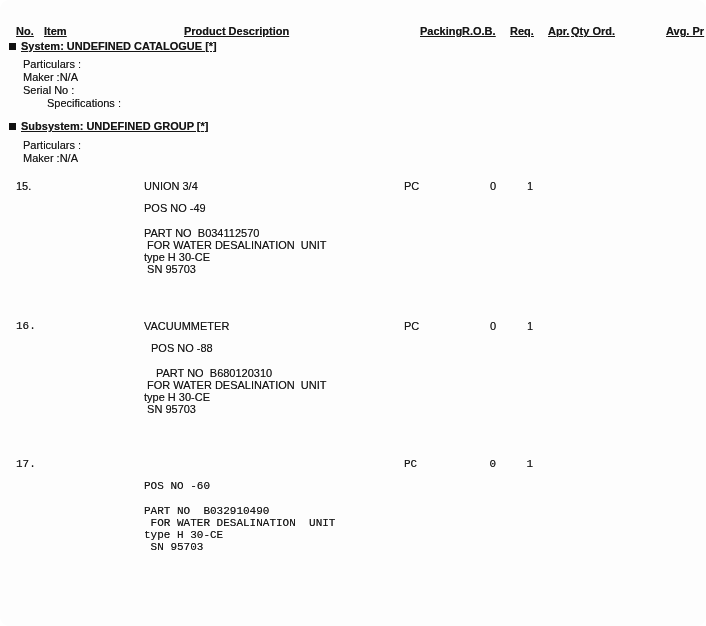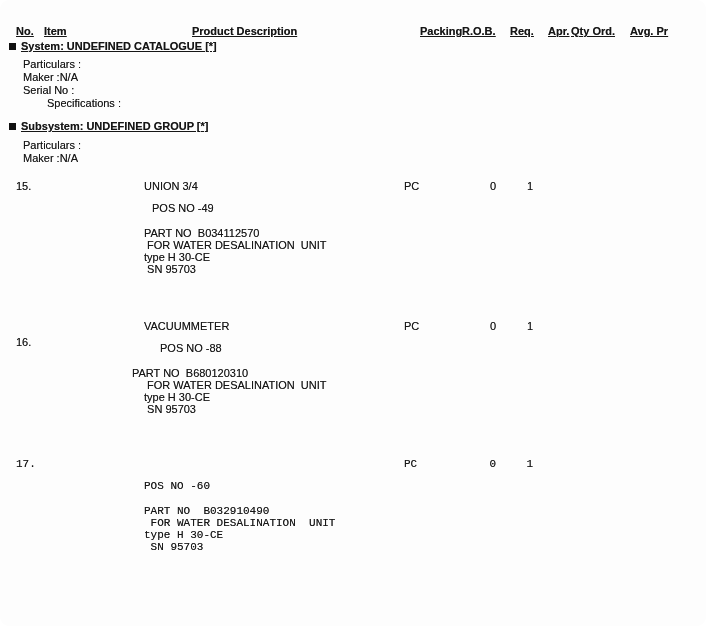--- a/index.html
+++ b/index.html
@@ -33,27 +33,27 @@
   .item-row { position: absolute; left: 0; width: 706px; height: 100px; }
 </style>
 </head>
 <body>
 
 <div class="page">
 
   <div>
     <span class="t b u" style="left:16px;  top:25px;">No.</span>
     <span class="t b u" style="left:44px;  top:25px;">Item</span>
-    <span class="t b u" style="left:168px; top:25px;padding-left:24px;">Product Description</span>
+    <span class="t b u" style="left:160px; top:25px;padding-left:24px;">Product Description</span>
     <span class="t b u" style="left:404px; top:25px;margin-left:16px;">Packing</span>
     <span class="t b u" style="left:462px; top:25px;">R.O.B.</span>
     <span class="t b u" style="left:510px; top:25px;">Req.</span>
     <span class="t b u" style="left:548px; top:25px;">Apr.</span>
     <span class="t b u" style="left:571px; top:25px;">Qty Ord.</span>
-    <span class="t b u" style="left:630px; top:25px;">Avg. Pr</span>
+    <span class="t b u" style="left:666px; top:25px;">Avg. Pr</span>
   </div>
 
   <div>
     <span class="bullet" style="left:9px; top:43px;"></span>
     <span class="t b u" style="left:21px; top:40px;">System: UNDEFINED CATALOGUE [*]</span>
     <span class="t" style="left:23px; top:58px;">Particulars :</span>
     <span class="t" style="left:23px; top:71px;">Maker :N/A</span>
     <span class="t" style="left:23px; top:84px;">Serial No :</span>
     <span class="t" style="left:23px; top:97px;margin-left:24px;">Specifications :</span>
   </div>
@@ -64,35 +64,35 @@
     <span class="t" style="left:23px; top:139px;">Particulars :</span>
     <span class="t" style="left:23px; top:152px;">Maker :N/A</span>
   </div>
 
   <div class="item-row" style="top:180px;">
     <span class="t" style="left:16px;  top:0;">15.</span>
     <span class="t" style="left:144px; top:0;">UNION 3/4</span>
     <span class="t" style="left:404px; top:0;">PC</span>
     <span class="t num" style="left:446px; top:0; width:50px;">0</span>
     <span class="t num" style="left:486px; top:0; width:47px;">1</span>
-    <span class="t" style="left:152px; top:22px;">POS NO -49</span>
+    <span class="t" style="left:144px; top:22px;">POS NO -49</span>
     <span class="t" style="left:144px; top:47px;">PART NO  B034112570</span>
     <span class="t" style="left:144px; top:59px;"> FOR WATER DESALINATION  UNIT</span>
     <span class="t" style="left:144px; top:71px;">type H 30-CE</span>
     <span class="t" style="left:144px; top:83px;"> SN 95703</span>
   </div>
 
   <div class="item-row" style="top:320px;">
-    <span class="t" style="left:16px;  top:16px;">16.</span>
+    <span class="t" style="left:16px;  top:0;font-family:Liberation Mono, monospace;">16.</span>
     <span class="t" style="left:144px; top:0;">VACUUMMETER</span>
     <span class="t" style="left:404px; top:0;">PC</span>
     <span class="t num" style="left:446px; top:0; width:50px;">0</span>
     <span class="t num" style="left:486px; top:0; width:47px;">1</span>
-    <span class="t" style="left:160px; top:22px;">POS NO -88</span>
-    <span class="t" style="left:132px; top:47px;">PART NO  B680120310</span>
+    <span class="t" style="left:151px; top:22px;">POS NO -88</span>
+    <span class="t" style="left:156px; top:47px;">PART NO  B680120310</span>
     <span class="t" style="left:144px; top:59px;"> FOR WATER DESALINATION  UNIT</span>
     <span class="t" style="left:144px; top:71px;">type H 30-CE</span>
     <span class="t" style="left:144px; top:83px;"> SN 95703</span>
   </div>
 
   <div class="item-row" style="top:458px;font-family:Liberation Mono, monospace;">
     <span class="t" style="left:16px;  top:0;">17.</span>
     <span class="t" style="left:404px; top:0;">PC</span>
     <span class="t num" style="left:446px; top:0; width:50px;">0</span>
     <span class="t num" style="left:486px; top:0; width:47px;">1</span>

